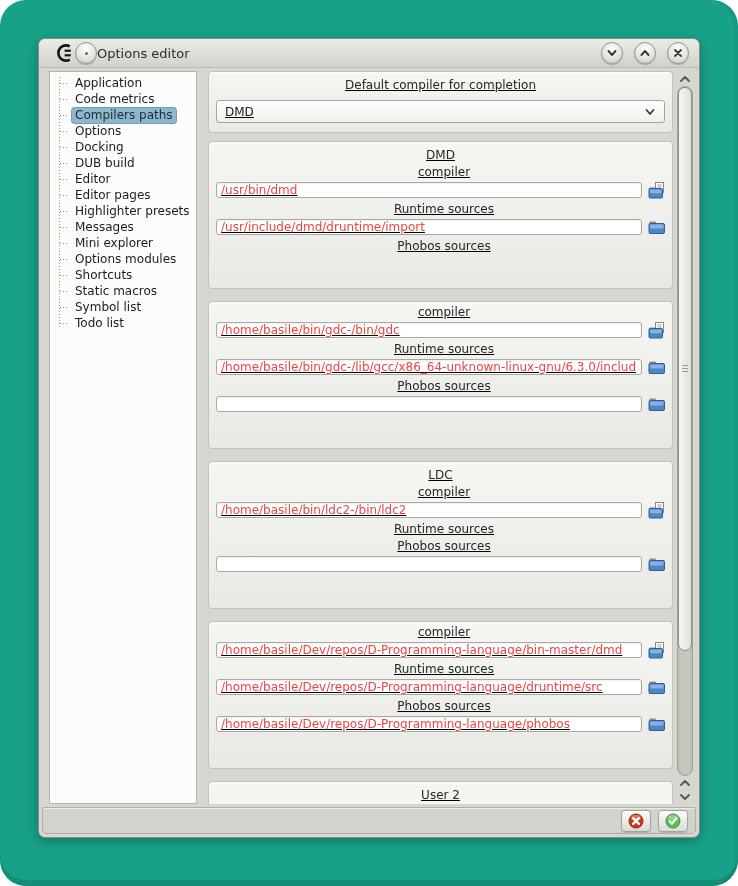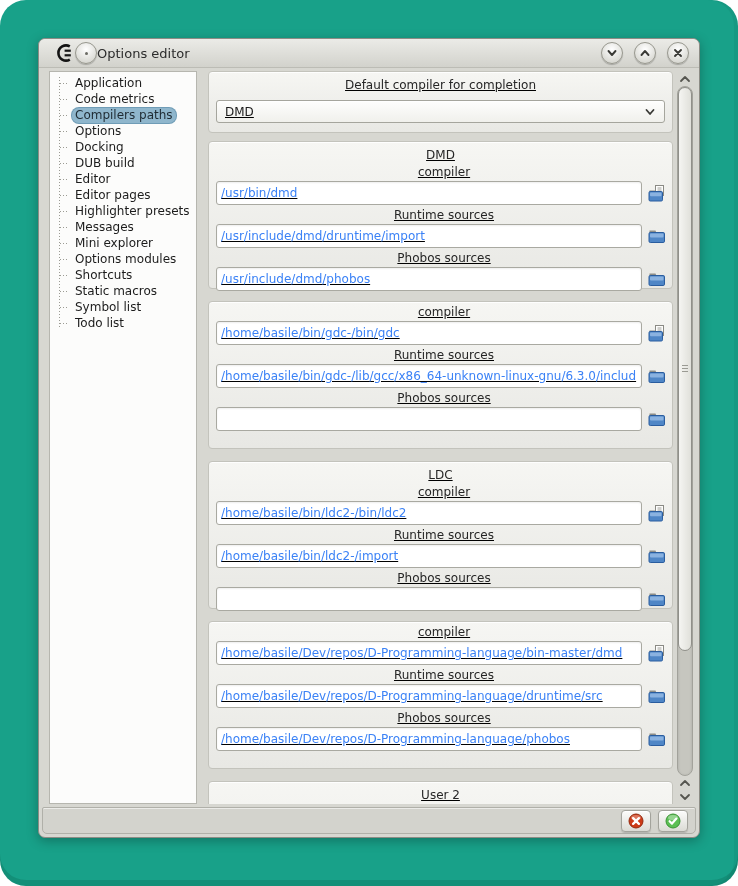--- a/index.html
+++ b/index.html
@@ -27,36 +27,36 @@
   .content { position:absolute; left:0; right:0; top:30px; bottom:33px; }
   .sidebar { position:absolute; left:10px; top:2px; bottom:0; width:148px;
              background:#fcfcfb; border:1px solid #b6b6af; overflow:hidden; }
   .tree { position:relative; padding-top:3px; }
   .tree-vline { position:absolute; left:9px; top:5px; width:1px; height:250px;
                 background:repeating-linear-gradient(to bottom,#9b9b93 0 1px,transparent 1px 3px); }
   .t-item { height:16px; display:flex; align-items:center; font-size:12px; color:#1c1c1c; }
   .t-dash { width:8px; height:1px; margin-left:10px; margin-right:4px;
             background:repeating-linear-gradient(to right,#9b9b93 0 1px,transparent 1px 3px); }
   .t-label { padding:0 3px; line-height:15px; border-radius:3px; white-space:nowrap; }
-  .t-label.selected { background:#8fb6cc; box-shadow:0 0 0 1px #6f9cb6; color:#1f2b33;border-radius:7px; }
+  .t-label.selected { background:#8fb6cc; box-shadow:0 0 0 1px #6f9cb6; color:#1f2b33; }
   
   .panel { position:absolute; left:169px; top:2px; bottom:0; width:465px; overflow:hidden;text-decoration:underline; }
   .group { background:linear-gradient(#f6f6f3,#e8e8e4); border:1px solid #c3c3bc; border-radius:4px;
            box-shadow: inset 0 1px 0 rgba(255,255,255,.85); }
   .group.default { height:62px; margin-bottom:8px; }
   .group.section { height:148px; margin-bottom:12px; }
   .group-title { text-align:center; font-size:12px; color:#262626; padding-top:6px; }
   .combo { margin:8px 7px 0 7px; height:23px; display:flex; align-items:center; justify-content:space-between;
            padding:0 8px; font-size:12px; color:#1c1c1c;
            background:linear-gradient(#fefefd,#f0f0ec); border:1px solid #a5a59d; border-radius:3px;
            box-shadow: inset 0 1px 0 #fff; }
   .field-label { text-align:center; font-size:12px; color:#262626; margin-top:3px;margin-left:7px; }
   .field-row { display:flex; align-items:center; gap:5px; margin:2px 5px 0 7px; }
-  .field-input { flex:1; height:24px; background:#fff; border:1px solid #a9a9a1; border-radius:3px;
-                 font:12px "DejaVu Sans","Liberation Sans",sans-serif; color:#3b82f6; padding:0 4px;
+  .field-input { flex:1; height:16px; background:#fff; border:1px solid #a9a9a1; border-radius:3px;
+                 font:12px "DejaVu Sans","Liberation Sans",sans-serif; color:#ef4444; padding:0 4px;
                  white-space:nowrap; overflow:hidden; box-shadow: inset 0 1px 2px rgba(0,0,0,.07); outline:none; }
   .icon-btn { width:20px; height:18px; display:flex; align-items:center; justify-content:center; cursor:pointer; }
   .icon-btn svg { display:none; }
   .icon-btn.open-file .ic-file { display:block; }
   .icon-btn.open-folder .ic-folder { display:block; }
   
   .scrollbar { position:absolute; right:4px; top:2px; bottom:0; width:20px;
                display:flex; flex-direction:column; align-items:center; }
   .sb-btn { width:20px; height:15px; display:flex; align-items:center; justify-content:center; }
   .sb-track { position:relative; flex:1; width:16px; background:#c6c6bf; border:1px solid #a2a29b;
@@ -232,31 +232,20 @@
         <svg class="ic-folder" width="18" height="15" viewBox="0 0 18 15">
           <path d="M1.5 1.5 h6 l1 2.5 h-7 z" fill="#8e8e88"></path>
           <rect x="1" y="3.5" width="15.5" height="10" rx="1.3" fill="#4f86c6" stroke="#2a5d9f" stroke-width="1"></rect>
           <rect x="2" y="4.6" width="13.5" height="4" rx="1" fill="#8ab2e0"></rect>
         </svg>
       </span>
     </div>
   </div>
                   <div class="field">
     <div class="field-label">Phobos sources</div>
-    <div class="field-row">
-      <input class="field-input" readonly="" value="/usr/include/dmd/phobos" style="">
-      <span class="icon-btn open-folder">
-
-        <svg class="ic-folder" width="18" height="15" viewBox="0 0 18 15">
-          <path d="M1.5 1.5 h6 l1 2.5 h-7 z" fill="#8e8e88"></path>
-          <rect x="1" y="3.5" width="15.5" height="10" rx="1.3" fill="#4f86c6" stroke="#2a5d9f" stroke-width="1"></rect>
-          <rect x="2" y="4.6" width="13.5" height="4" rx="1" fill="#8ab2e0"></rect>
-        </svg>
-      </span>
-    </div>
   </div>
                 </div>
   </div>
               <div class="group section">
     <div class="fields">
                   <div class="field">
     <div class="field-label">compiler</div>
     <div class="field-row">
       <input class="field-input" readonly="" value="/home/basile/bin/gdc-/bin/gdc" style="">
       <span class="icon-btn open-file">
@@ -317,31 +306,20 @@
           <path d="M1.5 5.5 h5.5 l1 2 h-6.5 z" fill="#8e8e88"></path>
           <rect x="1" y="6.5" width="13.5" height="9.5" rx="1.2" fill="#4f86c6" stroke="#2a5d9f" stroke-width="1"></rect>
           <rect x="2" y="7.6" width="11.5" height="3.6" rx="1" fill="#8ab2e0"></rect>
         </svg>
 
       </span>
     </div>
   </div>
                   <div class="field">
     <div class="field-label">Runtime sources</div>
-    <div class="field-row">
-      <input class="field-input" readonly="" value="/home/basile/bin/ldc2-/import" style="">
-      <span class="icon-btn open-folder">
-
-        <svg class="ic-folder" width="18" height="15" viewBox="0 0 18 15">
-          <path d="M1.5 1.5 h6 l1 2.5 h-7 z" fill="#8e8e88"></path>
-          <rect x="1" y="3.5" width="15.5" height="10" rx="1.3" fill="#4f86c6" stroke="#2a5d9f" stroke-width="1"></rect>
-          <rect x="2" y="4.6" width="13.5" height="4" rx="1" fill="#8ab2e0"></rect>
-        </svg>
-      </span>
-    </div>
   </div>
                   <div class="field">
     <div class="field-label">Phobos sources</div>
     <div class="field-row">
       <input class="field-input" readonly="" value="" style="">
       <span class="icon-btn open-folder">
 
         <svg class="ic-folder" width="18" height="15" viewBox="0 0 18 15">
           <path d="M1.5 1.5 h6 l1 2.5 h-7 z" fill="#8e8e88"></path>
           <rect x="1" y="3.5" width="15.5" height="10" rx="1.3" fill="#4f86c6" stroke="#2a5d9f" stroke-width="1"></rect>

